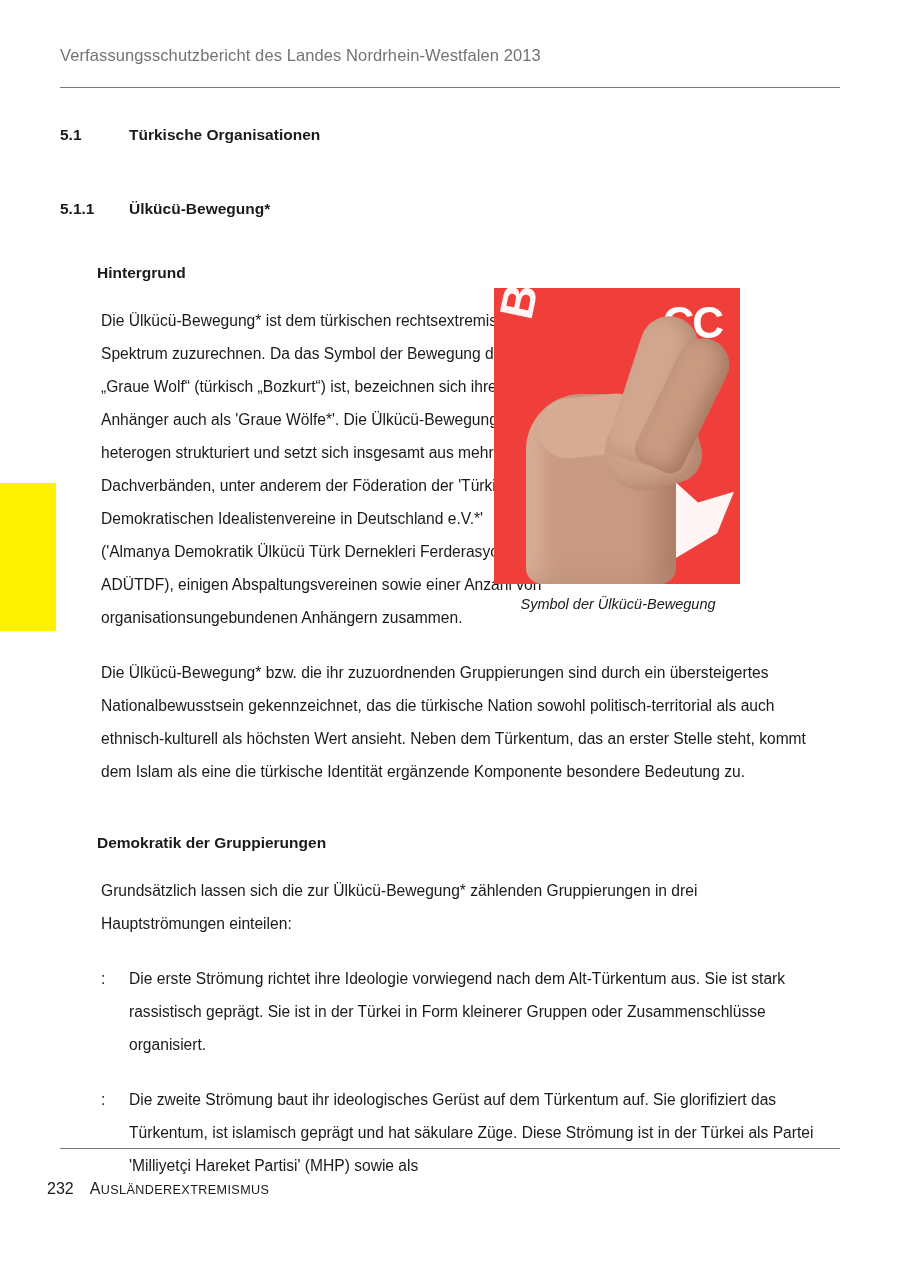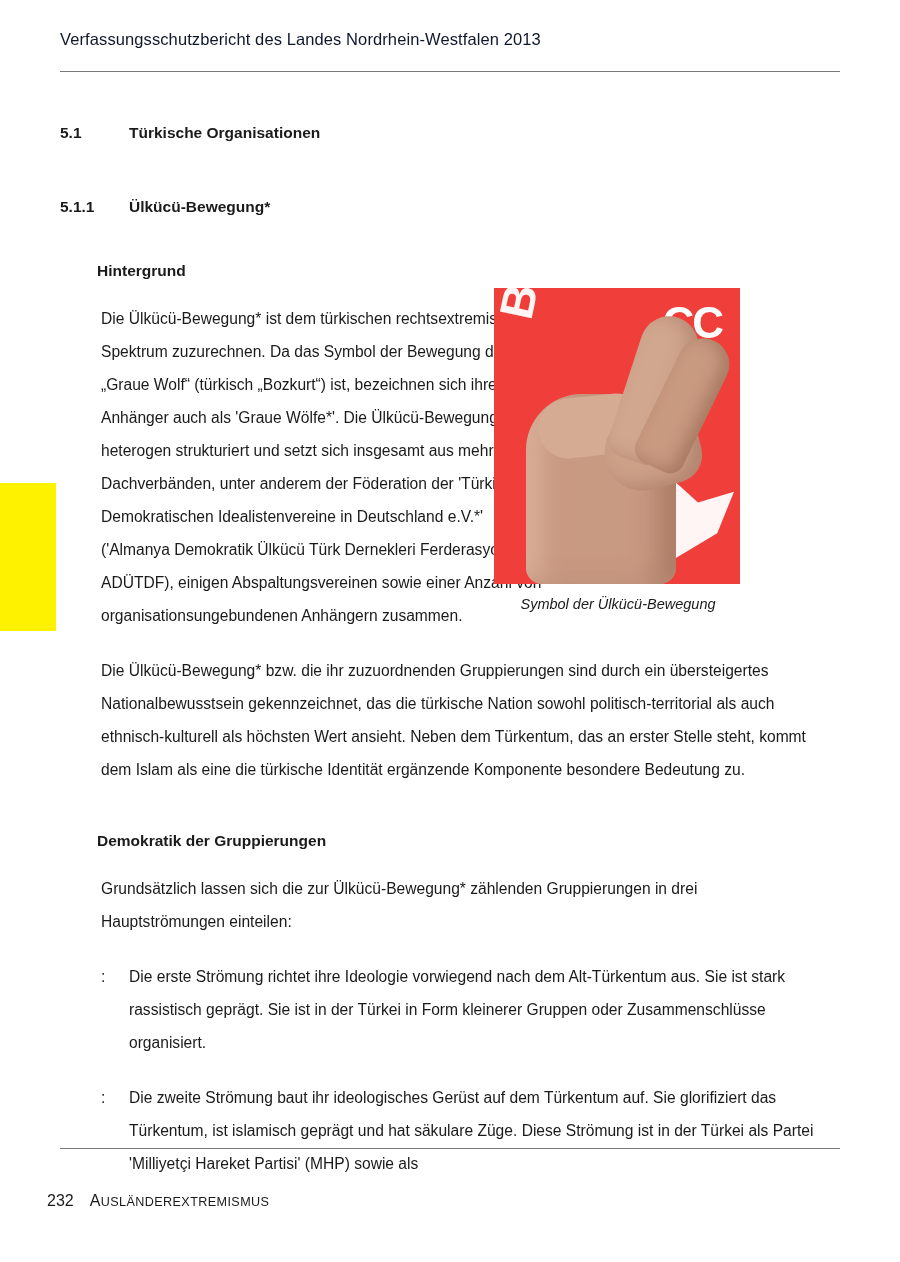--- a/index.html
+++ b/index.html
@@ -35,34 +35,34 @@
 
   .content {
     position: absolute;
     left: 60px;
     top: 0;
     width: 780px;
   }
 
   .running-head {
     font-size: 16.5px;
-    color: #0f172a;
-    padding-top: 30px;
+    color: #737373;
+    padding-top: 46px;
     letter-spacing: 0.1px;
   }
 
   .rule {
     border-top: 1px solid #7a7a7a;
     margin-top: 22px;
   }
 
   .sec-heading {
     font-size: 15.5px;
     font-weight: bold;
-    margin-top: 52px;
+    margin-top: 38px;
     display: flex;
   }
   .sec-num {
     width: 69px;
     flex: none;
   }
   .sec-title { }
 
   .sub-heading {
     font-size: 15.5px;
@@ -247,21 +247,20 @@
     display: flex;
     align-items: flex-end;
   }
   .folio {
     margin-right: 16px;
     font-size: 16px;
   }
   .footer-title {
     font-size: 12.6px;
     letter-spacing: 0.4px;
-    margin-top: 12px;
   }
   .footer-title .cap { font-size: 16px; }
 </style>
 </head>
 <body>
 
 <div class="page">
 
   <div class="margin-marker"></div>
 

